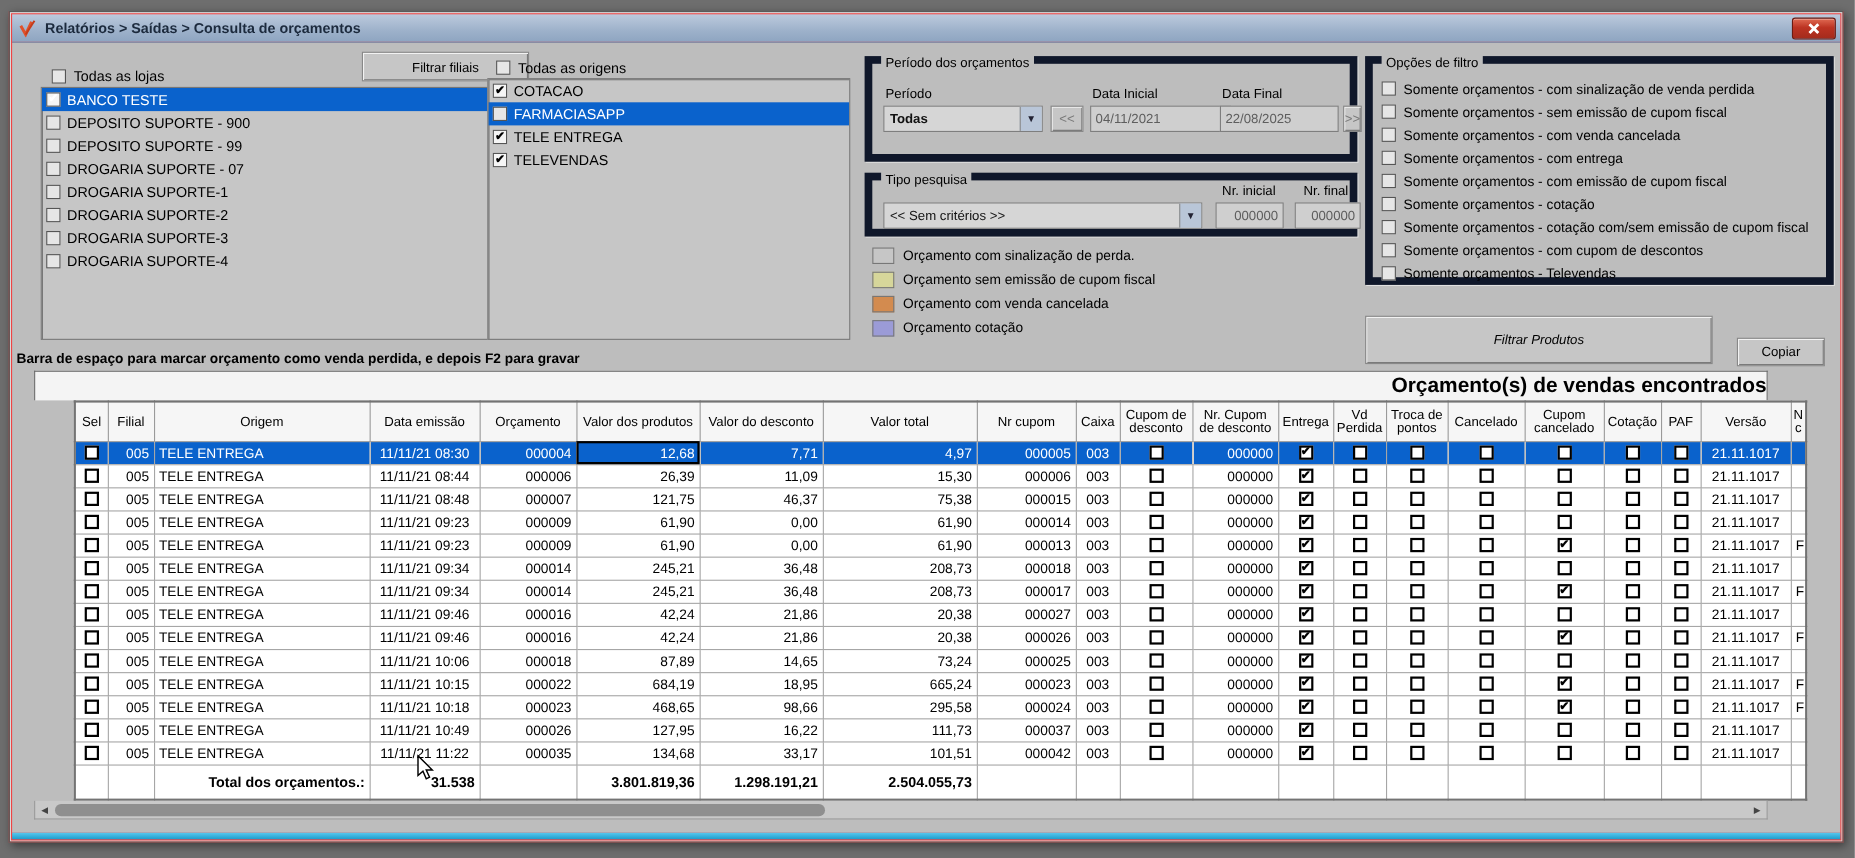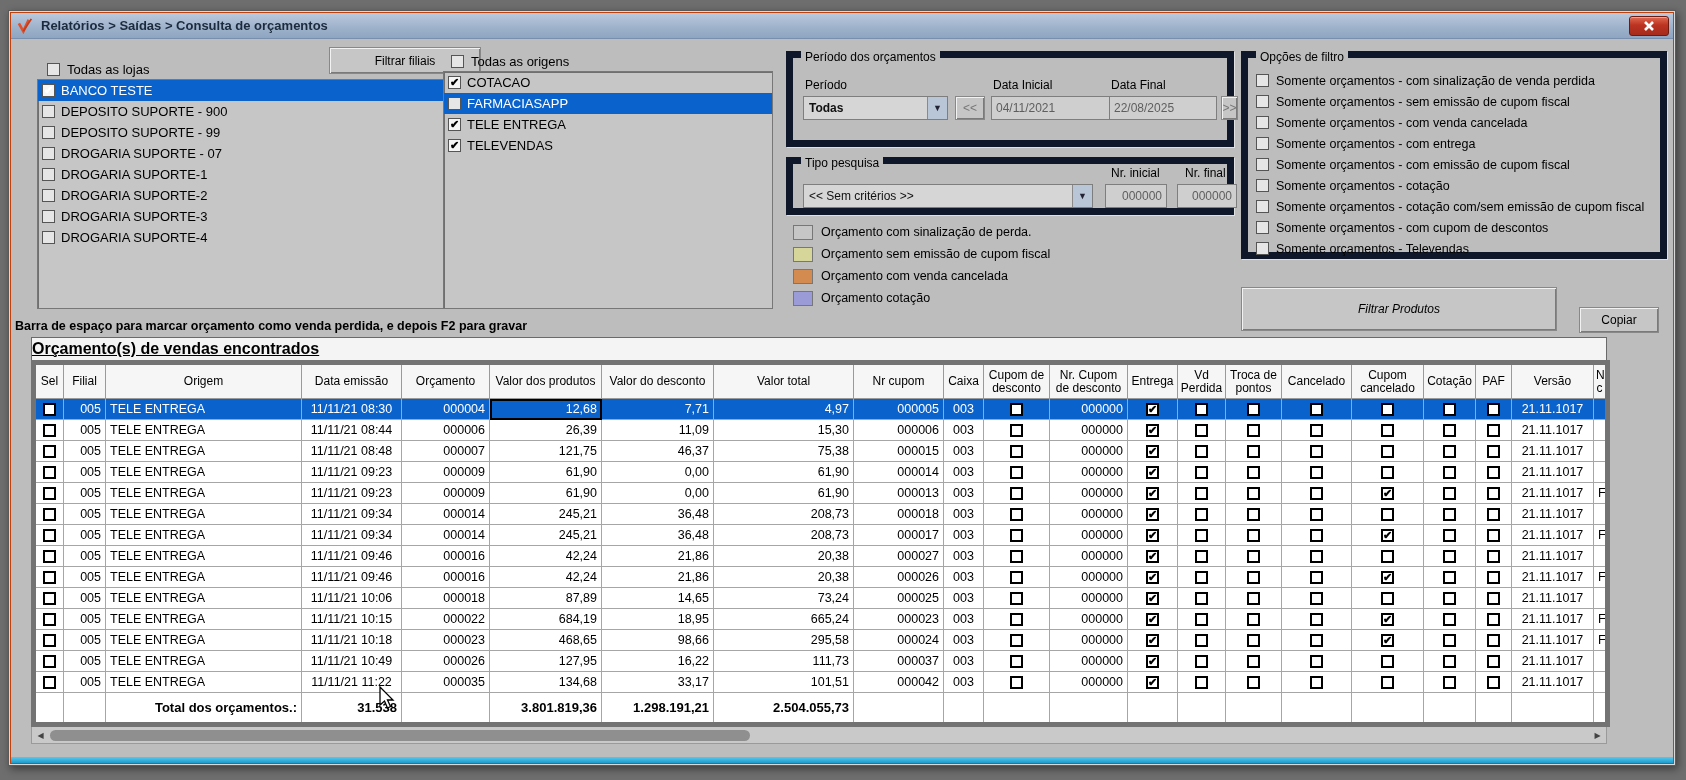--- a/index.html
+++ b/index.html
@@ -1,20 +1,20 @@
 <!DOCTYPE html>
 <html><head>
 <meta charset="utf-8">
 <style>
   * { box-sizing: border-box; margin: 0; padding: 0; }
   html,body { width:1686px; height:780px; overflow:hidden; }
   body { background:#6e6e6e; font-family:"Liberation Sans", sans-serif; font-size:12px; color:#000; }
 
   .window { position:absolute; left:8px; top:10px; width:1668px; height:756px;
-    background:#c2410c; border:1px solid #5a5a5a; box-shadow:0 0 0 1px #d9d9d9 inset, 2px 3px 8px rgba(0,0,0,.45);}
+    background:#ef4444; border:1px solid #5a5a5a; box-shadow:0 0 0 1px #d9d9d9 inset, 2px 3px 8px rgba(0,0,0,.45);}
   .titlebar { position:absolute; left:2px; top:2px; right:2px; height:26px;
     background:linear-gradient(#bccadd,#9db1ca 60%,#8ea5c1); display:flex; align-items:center; padding:0 6px;
     border-bottom:1px solid #7890ad;}
   .title-text { font-weight:bold; color:#1c2a3d; font-size:13px; margin-left:6px; }
   .logo { width:18px; height:16px; }
   .close-btn { position:absolute; right:4px; top:3px; width:40px; height:20px;
     background:linear-gradient(#e06a52,#bc3322 45%,#a42b1c); border:1px solid #6d1softwarered; border:1px solid #6d1a10; border-radius:3px;
     color:#fff; font-weight:bold; font-size:12px; display:flex; align-items:center; justify-content:center;
     box-shadow:0 1px 0 rgba(255,255,255,.4) inset; cursor:default;}
   .client { position:absolute; left:2px; top:28px; right:2px; bottom:8px; background:#bdbdbd; }
@@ -42,28 +42,28 @@
   .list-item { display:flex; align-items:center; gap:6px; padding:2px 4px; height:21px; font-size:13px; }
   .list-item.sel { background:#0a62cc; color:#fff; }
   .check-row { display:flex; align-items:center; gap:7px; height:21px; font-size:12.5px; }
 
   .legend-swatch { width:20px; height:15px; border:1px solid #777; flex:0 0 20px; }
   .legend-row { display:flex; align-items:center; gap:8px; height:22px; font-size:12.5px; }
 
   .hint { position:absolute; left:4px; top:280px; font-weight:bold; font-size:12.5px; }
 
   .grid-wrap { position:absolute; left:20px; top:298px; width:1576px; }
-  .grid-title { background:#f4f4f4; border:1px solid #6a6a6a; border-bottom:none; text-align:left;
-    font-weight:bold; font-size:16px; padding:2px 0;text-decoration:underline; }
+  .grid-title { background:#f4f4f4; border:1px solid #6a6a6a; border-bottom:none; text-align:right;
+    font-weight:bold; font-size:19px; padding:2px 0; }
   table.grid { border-collapse:collapse; table-layout:fixed; width:1576px; background:#fff; }
   table.grid th { background:#f6f6f6; font-weight:normal; font-size:12px; line-height:1.05;
     border:1px solid #9a9a9a; padding:1px 2px; text-align:center; height:36px; }
   table.grid td { border:1px solid #a6a6a6; height:21px; padding:0 4px; font-size:12.5px;
     white-space:nowrap; overflow:hidden; background:#fff; }
-  table.grid { border:5px solid #737373; }
+  table.grid { border:2px solid #737373;margin-left:36px; }
   tr.selected td { background:#0a62cc !important; color:#fff; }
   td.focuscell { outline:2px solid #000; outline-offset:-2px; }
   td.al { text-align:left; } td.ar { text-align:right; } td.ac { text-align:center; }
   .gridcb { width:13px; height:13px; border:2px solid #000; background:#fff; margin:0 auto;
     display:flex; align-items:center; justify-content:center; font-size:11px; font-weight:bold; color:#000; line-height:1;}
   tr.totalrow td { height:32px; font-weight:bold; font-size:13px; }
 
   .hscroll { position:relative; height:17px; background:#c9c9c9; border:1px solid #9a9a9a; border-top:none; }
   .hs-arrow { position:absolute; top:2px; width:13px; height:13px; display:flex; align-items:center;
     justify-content:center; font-size:8px; color:#444; }

